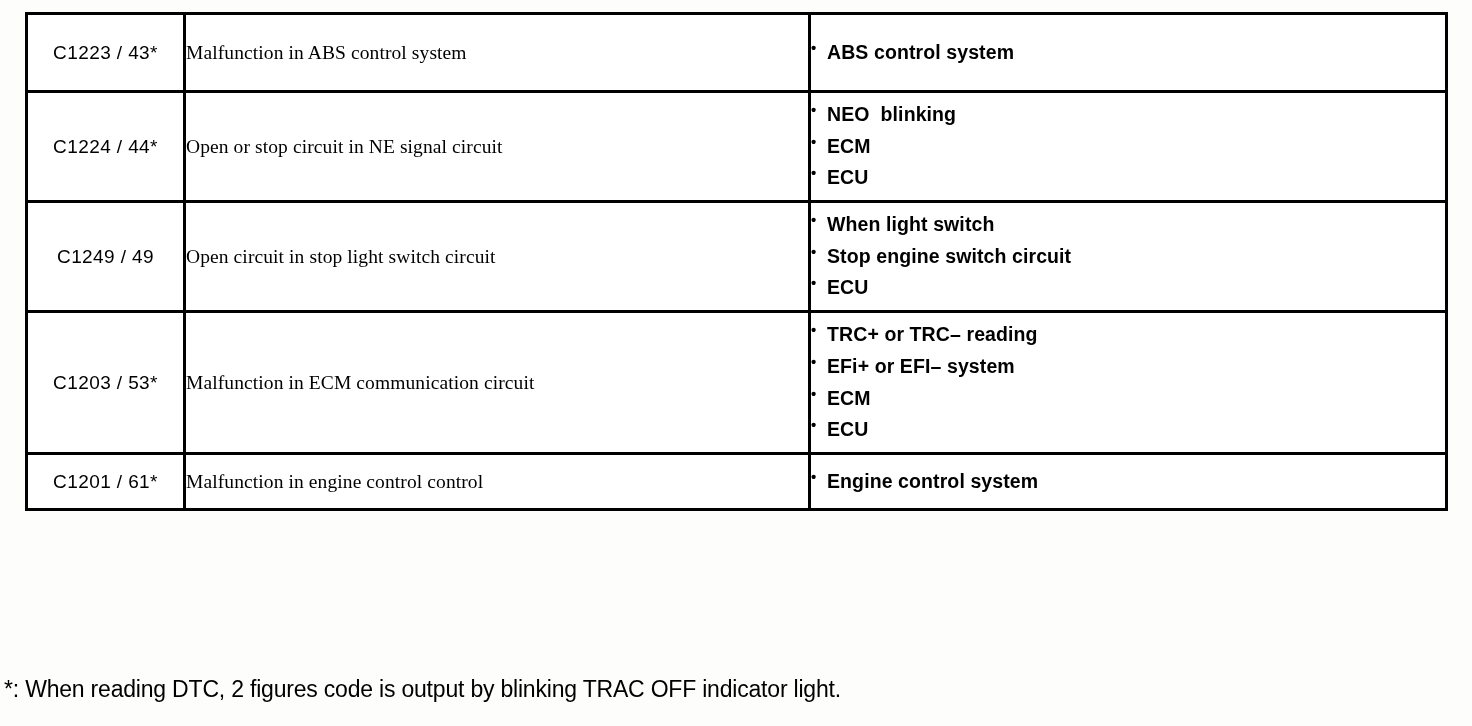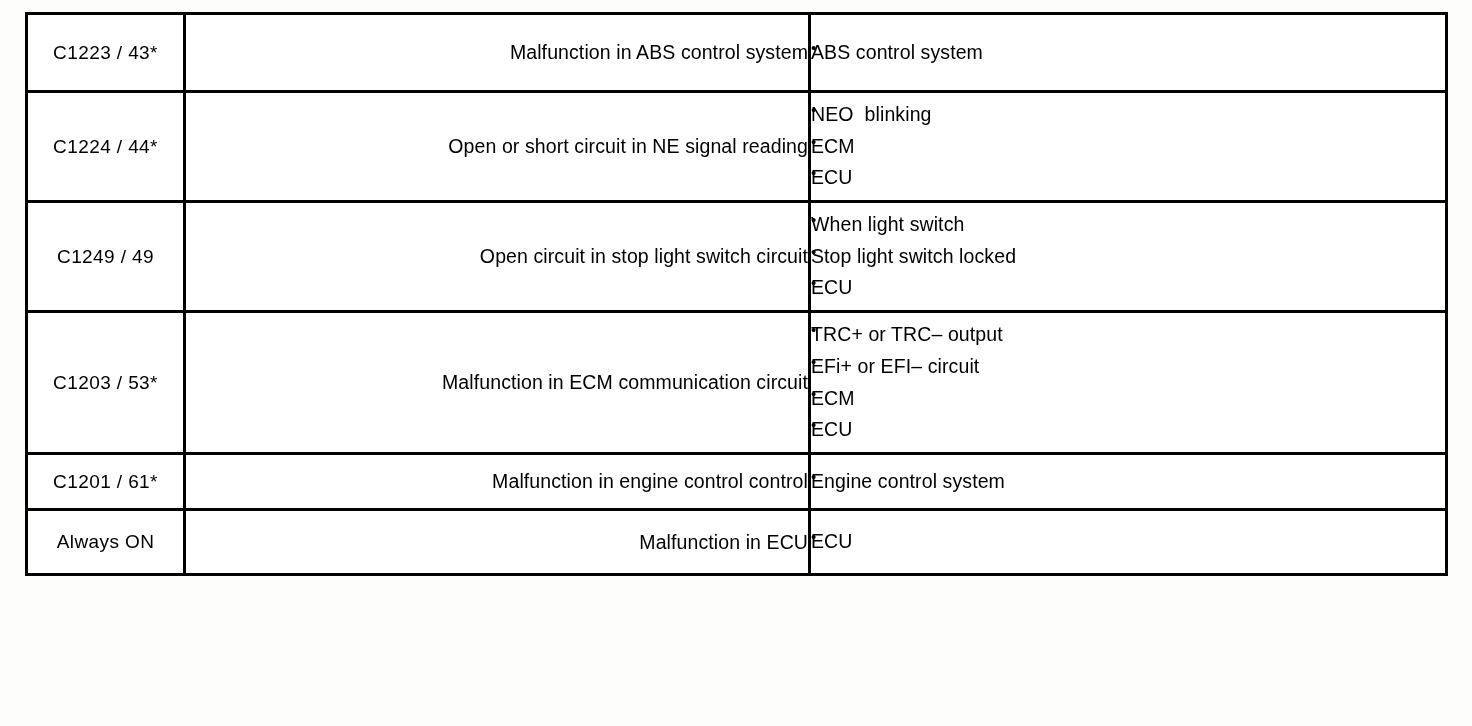--- a/index.html
+++ b/index.html
@@ -52,44 +52,46 @@
     font-size: 19px;
     letter-spacing: 0.4px;
     padding: 2px 4px;
   }
   td.code-cell .code-text {
     display: inline-block;
     white-space: nowrap;
   }
 
   td.desc-cell {
-    text-align: right;
+    text-align: left;
     font-size: 19.5px;
     letter-spacing: 0.1px;
     padding: 2px 0 2px 14px;
+    font-family: Liberation Serif, serif;
   }
 
   td.parts-cell {
     text-align: left;
     font-size: 19.5px;
     letter-spacing: 0.1px;
     padding: 8px 0 8px 14px;
     vertical-align: middle;
   }
 
   ul.parts-list {
     list-style: none;
     margin: 0;
     padding: 0;
   }
   ul.parts-list li {
     position: relative;
-    padding-left: 0;
+    padding-left: 16px;
     line-height: 1.62;
     white-space: pre;
+    font-weight: bold;
   }
   ul.parts-list li::before {
     content: "\2022";
     position: absolute;
     left: 0px;
     top: -1px;
     font-size: 15px;
     line-height: 1.62;
   }
 
@@ -144,81 +146,71 @@
           <ul class="parts-list">
             <li>ABS control system</li>
           </ul>
         </td>
       </tr>
 
       <tr class="row-c1224" style="height:110px">
         <td class="code-cell">
           <span class="code-text">C1224 / 44*</span>
         </td>
-        <td class="desc-cell">Open or short circuit in NE signal reading</td>
+        <td class="desc-cell">Open or stop circuit in NE signal circuit</td>
         <td class="parts-cell">
           <ul class="parts-list">
             <li>NEO  blinking</li>
             <li>ECM</li>
             <li>ECU</li>
           </ul>
         </td>
       </tr>
 
       <tr class="row-c1249" style="height:110px">
         <td class="code-cell">
           <span class="code-text">C1249 / 49</span>
         </td>
         <td class="desc-cell">Open circuit in stop light switch circuit</td>
         <td class="parts-cell">
           <ul class="parts-list">
             <li>When light switch</li>
-            <li>Stop light switch locked</li>
+            <li>Stop engine switch circuit</li>
             <li>ECU</li>
           </ul>
         </td>
       </tr>
 
 
       <tr class="row-c1203" style="height:142px">
         <td class="code-cell">
           <span class="code-text">C1203 / 53*</span>
         </td>
         <td class="desc-cell">Malfunction in ECM communication circuit</td>
         <td class="parts-cell">
           <ul class="parts-list">
-            <li>TRC+ or TRC– output</li>
-            <li>EFi+ or EFI– circuit</li>
+            <li>TRC+ or TRC– reading</li>
+            <li>EFi+ or EFI– system</li>
             <li>ECM</li>
             <li>ECU</li>
           </ul>
         </td>
       </tr>
 
       <tr class="row-c1201" style="height:56px">
         <td class="code-cell">
           <span class="code-text">C1201 / 61*</span>
         </td>
         <td class="desc-cell">Malfunction in engine control control</td>
         <td class="parts-cell">
           <ul class="parts-list">
             <li>Engine control system</li>
           </ul>
         </td>
       </tr>
 
-      <tr class="row-always" style="height:65px">
-        <td class="code-cell">
-          <span class="code-text">Always ON</span>
-        </td>
-        <td class="desc-cell">Malfunction in ECU</td>
-        <td class="parts-cell">
-          <ul class="parts-list">
-            <li>ECU</li>
-          </ul>
-        </td>
-      </tr>
 
     </tbody>
   </table>
 
+  <div id="footnote">*: When reading DTC, 2 figures code is output by blinking TRAC OFF indicator light.</div>
 
 </div>
 
 </body></html>

